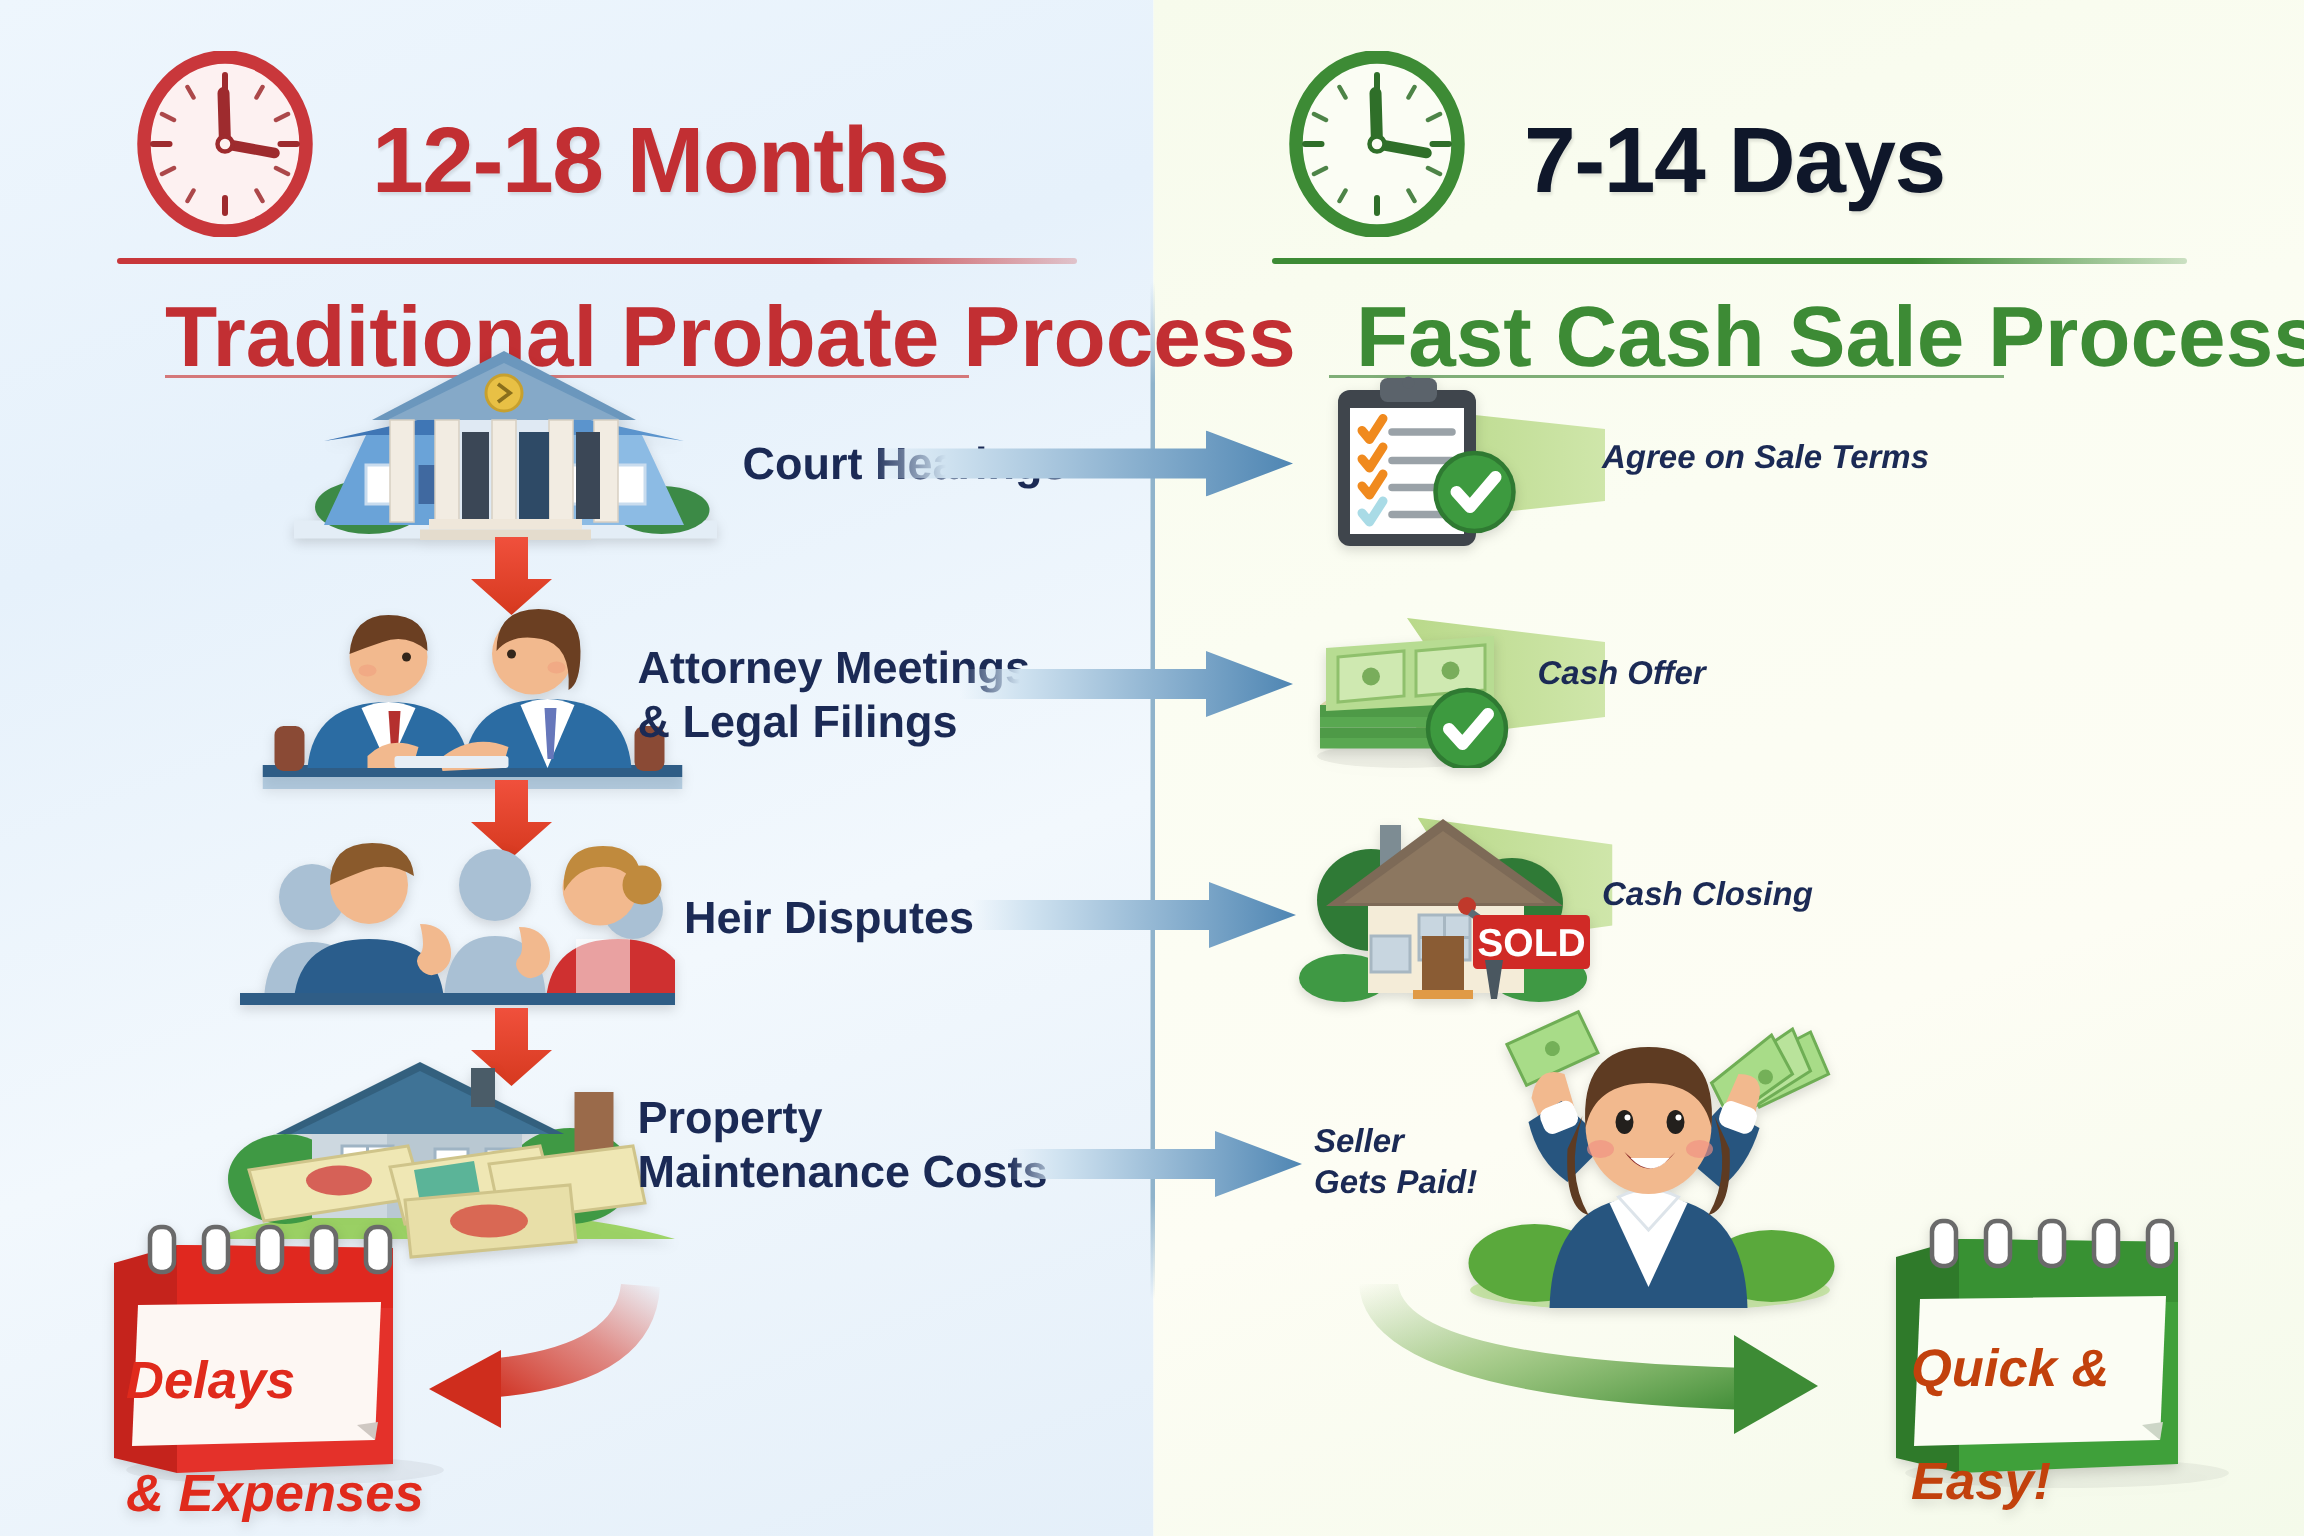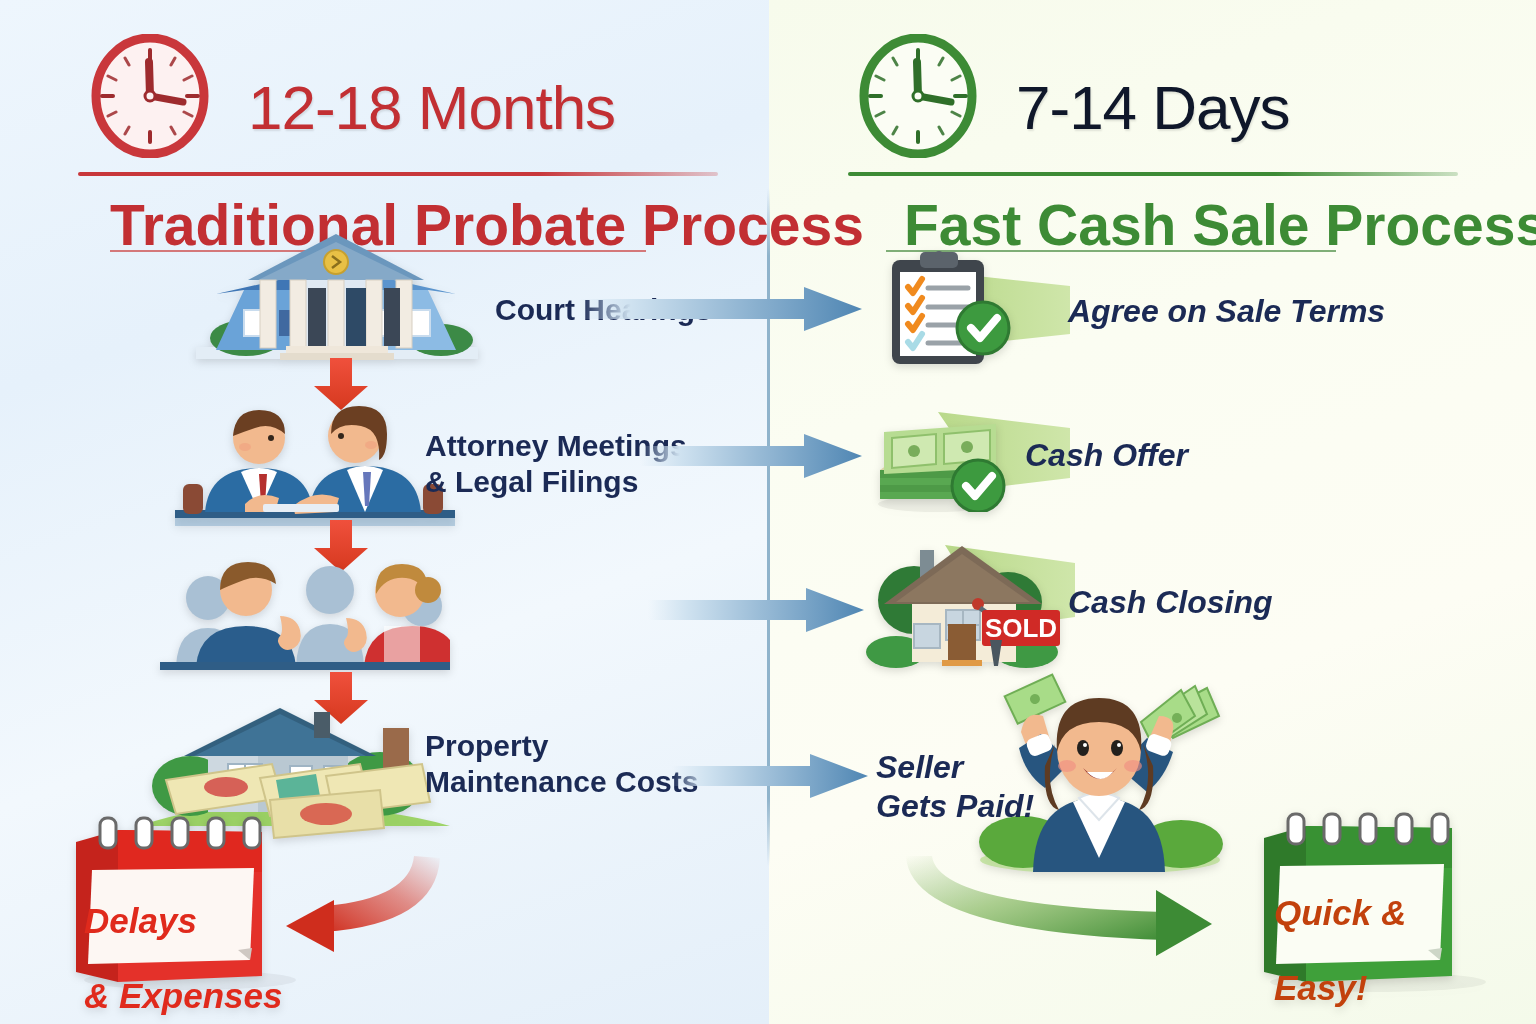--- a/index.html
+++ b/index.html
@@ -26,21 +26,21 @@
   }
 
   
   .header{position:absolute;}
   #header-left{left:88px;top:34px;width:640px;}
   #header-right{left:856px;top:34px;width:620px;}
 
   .clockwrap{position:absolute;left:0;top:0;width:124px;height:124px;}
   .headline{
     position:absolute;left:160px;top:38px;
-    font-size:62px;font-weight:normal;letter-spacing:-1px;
+    font-size:62px;font-weight:bold;letter-spacing:-1px;
     white-space:nowrap;
   }
   #headline-left{color:#c22f33;text-shadow:1px 2px 2px rgba(0,0,0,.10);}
   #headline-right{color:#0f172a;text-shadow:1px 2px 2px rgba(0,0,0,.10);}
 
   .rule-top{position:absolute;height:4px;border-radius:2px;}
   #rule-left-top{left:-10px;top:138px;width:640px;
     background:linear-gradient(to right,#c8373b 0%,#c8373b 72%,rgba(200,55,59,.25) 100%);}
   #rule-right-top{left:-8px;top:138px;width:610px;
     background:linear-gradient(to right,#3d8b35 0%,#3d8b35 70%,rgba(61,139,53,.25) 100%);}
@@ -60,21 +60,21 @@
 
   
   .down-arrow{position:absolute;width:62px;}
 
   
   .cross-arrow{position:absolute;}
 
   
   .rimg{position:absolute;}
   .rlabel{
-    position:absolute;color:#1b2a55;font-size:32px;font-style:italic;font-weight:bold;
+    position:absolute;color:#1b2a55;font-size:22px;font-style:italic;font-weight:bold;
     line-height:1.22;white-space:pre-line;
   }
 
   
   .cal{position:absolute;}
   .caltext{
     position:absolute;text-align:left;font-weight:bold;line-height:1.08;
     white-space:pre-line;
   }
   #cal-left-text{color:#e02a1c;font-size:35px;font-style:italic;left:22px;top:52px;width:200px;}
@@ -290,20 +290,21 @@
         <path d="M204 118 q4-40 48-40 q44 0 48 40z" fill="#cf3030"></path>
         <circle cx="240" cy="44" r="25" fill="#f2b98e"></circle>
         <path d="M216 46 q-2-30 26-30 q26 0 26 26 q0 6 -4 10 q0-20 -18-22 q-20-2 -30 16z" fill="#c08a3d"></path>
         <circle cx="268" cy="42" r="13" fill="#c08a3d"></circle>
         <path d="M186 70 q16 0 20 14 q3 12 -6 18 q-8 5 -14-2 q-4-6 0-10 q4-4 0-20z" fill="#f2b98e"></path>
         <path d="M224 78 l36 0 0 40 -36 0z" fill="#fff" opacity=".55"></path>
       </g>
       <rect x="0" y="114" width="290" height="8" fill="#2f5d86"></rect>
     </svg>
   </div>
+  <div class="llabel" style="left:456px;top:595px;">Heir Disputes</div>
 
   <div class="down-arrow" style="left:310px;top:672px;">
     <svg width="62" height="54" viewBox="0 0 62 54">
       <polygon points="20,0 42,0 42,28 58,28 31,52 4,28 20,28" fill="url(#gArrowRed)"></polygon>
     </svg>
   </div>
 
   <div class="limg shadowed" style="left:130px;top:694px;">
     <svg width="330" height="148" viewBox="0 0 330 148">
       <path d="M10 132 q60-22 150-20 q100 2 160 20 z" fill="#8fce4e" opacity=".85"></path>

